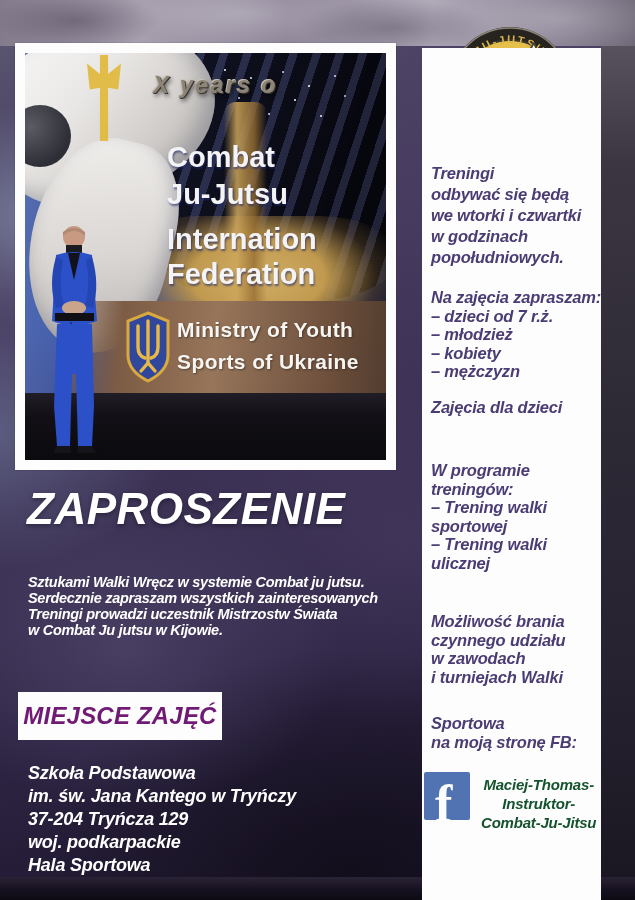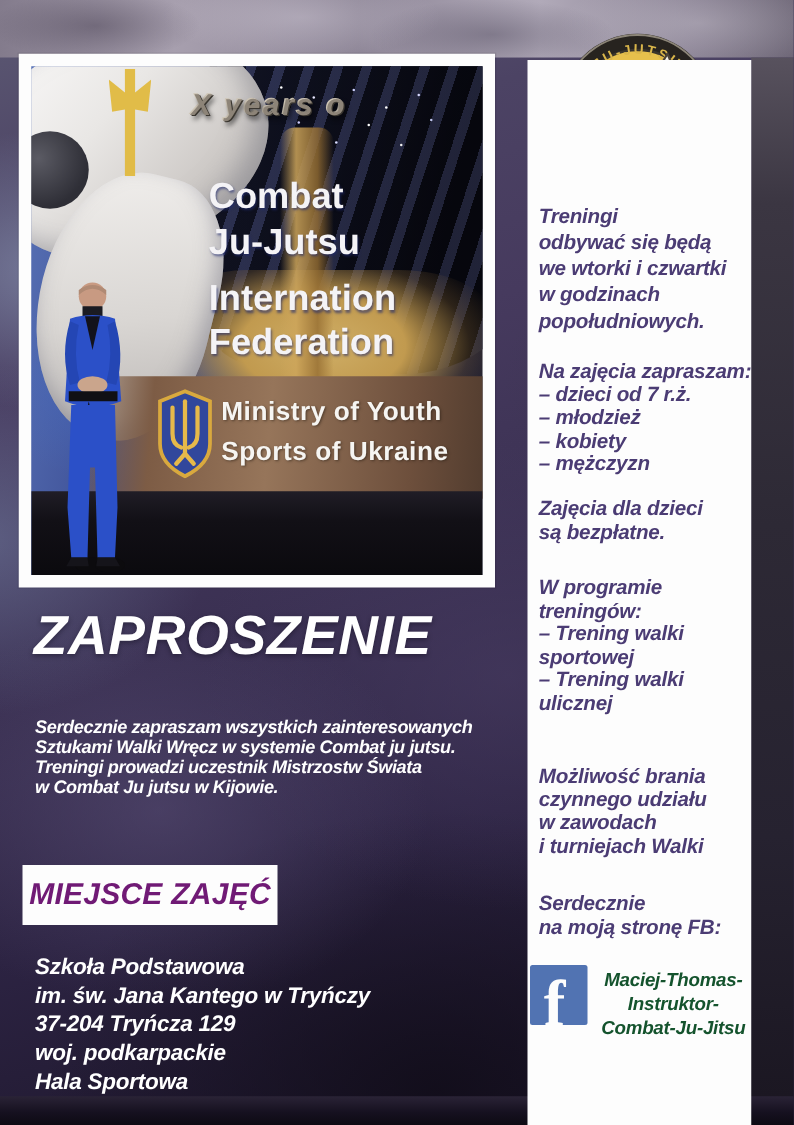--- a/index.html
+++ b/index.html
@@ -259,22 +259,22 @@
     <path d="M40 99 L34 104 L52 104 L54 98 Z" fill="#efe9da"></path>
     <path d="M88 92 L98 98 L102 88 L94 84 Z" fill="#efe9da"></path>
     <path d="M50 44 Q60 54 58 68 L66 70 Q70 54 62 42 Z" fill="#2b2620" stroke="none"></path>
     <circle cx="74" cy="52" r="4" fill="#2b2620" stroke="none"></circle>
   </g>
 </svg>
 
 <div class="zaproszenie">ZAPROSZENIE</div>
 
 <div class="invite-par">
+  <div>Sztukami Walki Wręcz w systemie Combat ju jutsu.</div>
   <div>Serdecznie zapraszam wszystkich zainteresowanych</div>
-  <div>Sztukami Walki Wręcz w systemie Combat ju jutsu.</div>
   <div>Treningi prowadzi uczestnik Mistrzostw Świata</div>
   <div>w Combat Ju jutsu w Kijowie.</div>
 </div>
 
 <div class="venue-box">
   <span>MIEJSCE ZAJĘĆ</span>
 </div>
 
 <div class="address">
   <div>Szkoła Podstawowa</div>
@@ -297,41 +297,40 @@
   <div class="pblock b-audience">
     <div>Na zajęcia zapraszam:</div>
     <div>– dzieci od 7 r.ż.</div>
     <div>– młodzież</div>
     <div>– kobiety</div>
     <div>– mężczyzn</div>
   </div>
 
   <div class="pblock b-free">
     <div>Zajęcia dla dzieci</div>
-    <div>są bezpłatne.</div>
   </div>
 
   <div class="pblock b-program">
     <div>W programie</div>
     <div>treningów:</div>
     <div>– Trening walki</div>
     <div>sportowej</div>
     <div>– Trening walki</div>
     <div>ulicznej</div>
   </div>
 
   <div class="pblock b-competition">
     <div>Możliwość brania</div>
     <div>czynnego udziału</div>
     <div>w zawodach</div>
     <div>i turniejach Walki</div>
   </div>
 
   <div class="pblock b-fbinvite">
-    <div>Serdecznie</div>
+    <div>Sportowa</div>
     <div>na moją stronę FB:</div>
   </div>
 
   <div class="fb-row">
     <div class="fb-icon">
       <span>f</span>
     </div>
     <div class="fb-name">
       <div>Maciej-Thomas-</div>
       <div>Instruktor-</div>

